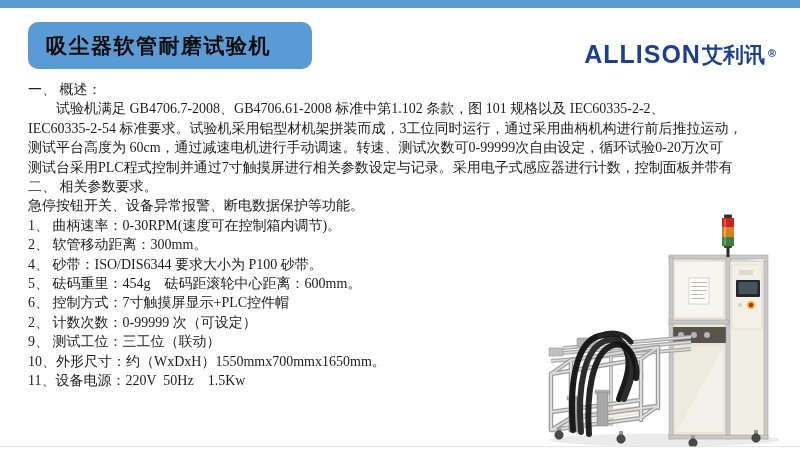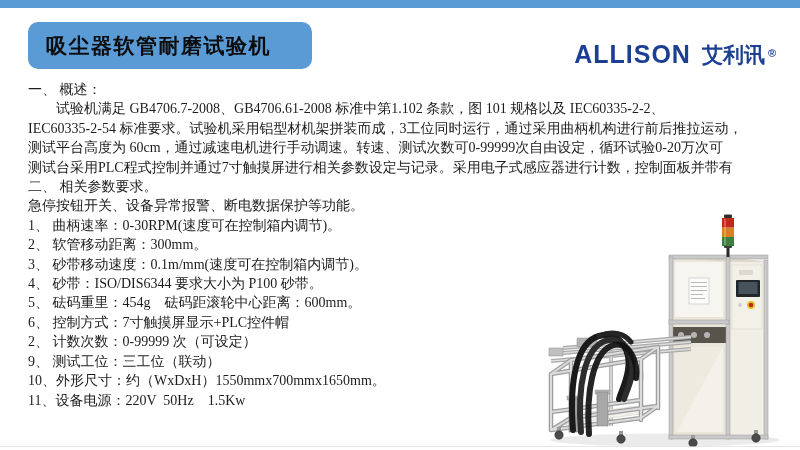--- a/index.html
+++ b/index.html
@@ -14,21 +14,21 @@
   }
   .title-banner .title-text{
     font-size:21px;font-weight:bold;color:#0d0d0d;letter-spacing:1.5px;white-space:nowrap;
   }
   .logo{
     position:absolute;top:40px;right:24px;color:#1c3f93;display:flex;align-items:flex-end;white-space:nowrap;
   }
   .logo .brand{
     font-family:"Liberation Sans","DejaVu Sans",sans-serif;font-weight:800;font-size:25px;letter-spacing:1px;
   }
-  .logo .brand-cn{font-size:21px;font-weight:bold;margin-left:11px;}
+  .logo .brand-cn{font-size:21px;font-weight:bold;margin-left:1px;}
   .logo .reg{font-size:11px;font-family:"Liberation Sans",sans-serif;position:relative;top:-10px;margin-left:3px;font-weight:bold;}
   .doc{position:absolute;left:28px;top:80px;}
   .doc .line{
     font-size:14px;line-height:19.4px;white-space:pre;color:#1c1c1c;
   }
   .machine{position:absolute;left:543px;top:202px;width:250px;height:245px;}
   .bottom-hairline{position:absolute;left:0;top:446px;width:800px;height:1px;background:#d8d8d8;opacity:.65;}
 </style>
 </head>
 <body>
@@ -50,21 +50,20 @@
   <div class="doc">
     <div class="line">一、 概述：</div>
     <div class="line">　　试验机满足 GB4706.7-2008、GB4706.61-2008 标准中第1.102 条款，图 101 规格以及 IEC60335-2-2、</div>
     <div class="line">IEC60335-2-54 标准要求。试验机采用铝型材机架拼装而成，3工位同时运行，通过采用曲柄机构进行前后推拉运动，</div>
     <div class="line">测试平台高度为 60cm，通过减速电机进行手动调速。转速、测试次数可0-99999次自由设定，循环试验0-20万次可</div>
     <div class="line">测试台采用PLC程式控制并通过7寸触摸屏进行相关参数设定与记录。采用电子式感应器进行计数，控制面板并带有</div>
     <div class="line">二、 相关参数要求。</div>
     <div class="line">急停按钮开关、设备异常报警、断电数据保护等功能。</div>
     <div class="line">1、 曲柄速率：0-30RPM(速度可在控制箱内调节)。</div>
     <div class="line">2、 软管移动距离：300mm。</div>
-    <div class="line">3、 砂带移动速度：0.1m/mm(速度可在控制箱内调节)。</div>
     <div class="line">4、 砂带：ISO/DIS6344 要求大小为 P100 砂带。</div>
     <div class="line">5、 砝码重里：454g    砝码距滚轮中心距离：600mm。</div>
     <div class="line">6、 控制方式：7寸触摸屏显示+PLC控件帽</div>
     <div class="line">2、 计数次数：0-99999 次（可设定）</div>
     <div class="line">9、 测试工位：三工位（联动）</div>
     <div class="line">10、外形尺寸：约（WxDxH）1550mmx700mmx1650mm。</div>
     <div class="line">11、设备电源：220V  50Hz    1.5Kw</div>
   </div>
 
   <svg class="machine" viewBox="0 0 250 245" xmlns="http://www.w3.org/2000/svg">

